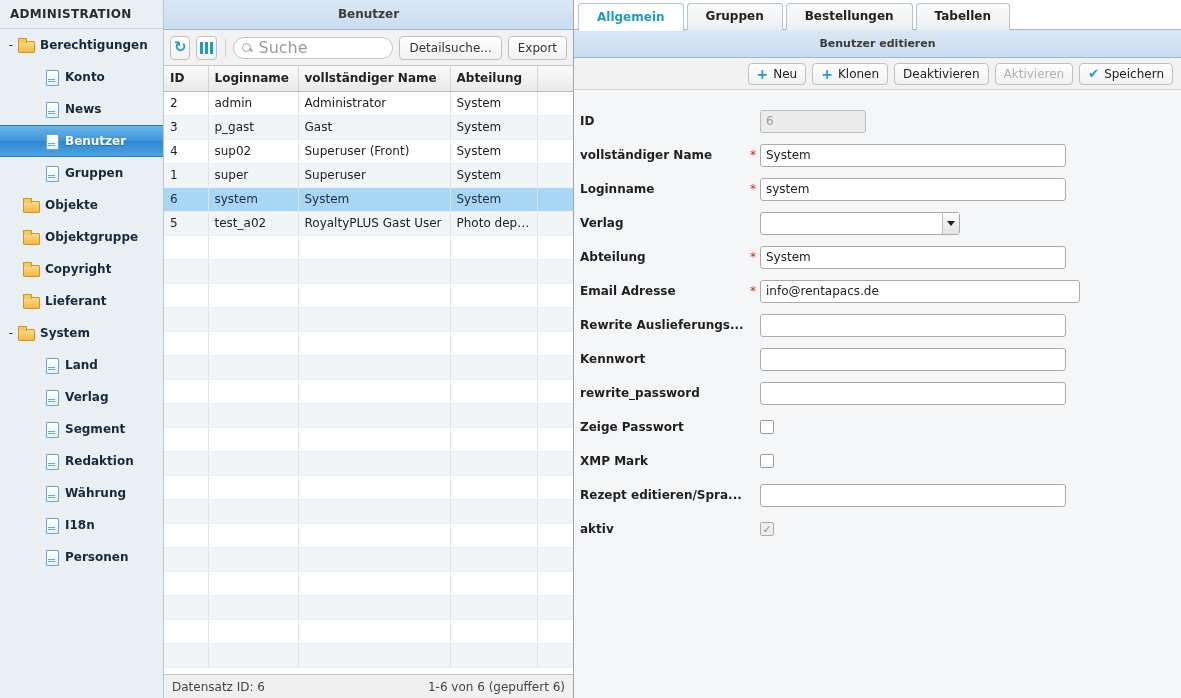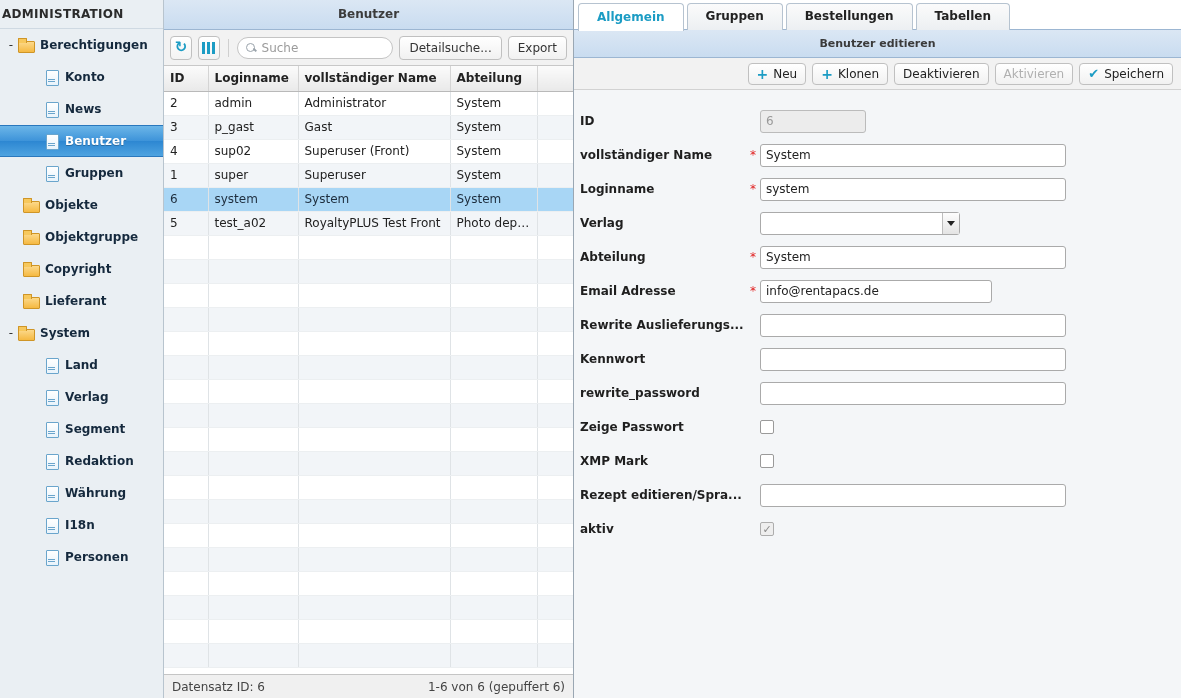--- a/index.html
+++ b/index.html
@@ -18,21 +18,21 @@
   #sidebar {
     width: 164px; height: 698px;
     background: #eaeff3;
     border-right: 1px solid #b8c4ce;
     overflow: hidden;
     flex: 0 0 164px;
   }
   .side-title {
     font-size: 12px; font-weight: bold; color: #2b2b2b;
     letter-spacing: .3px;
-    padding: 7px 0 7px 2px;
+    padding: 7px 0 7px 10px;
     border-bottom: 1px solid #cfd9e2;
     background: #eaeff3;
   }
   .tree-row {
     position: relative;
     height: 32px;
     display: flex;
     align-items: center;
     font-size: 12px;
     font-weight: bold;
@@ -112,21 +112,21 @@
     border: 1px solid #c4c4c4; border-radius: 11px; background:#fff;
     display:flex; align-items:center; padding: 0 8px; gap:5px;
   }
   .mag {
     width:9px; height:9px; border:1.6px solid #9aa3ab; border-radius:50%;
     position:relative; flex:0 0 auto;
   }
   .mag::after{content:"";position:absolute;width:4px;height:1.6px;background:#9aa3ab;
     transform:rotate(45deg);right:-3px;bottom:0px;}
   .searchbox input {
-    border:none; outline:none; font-size:12px; color:#7f1d1d; width:100%;
+    border:none; outline:none; font-size:16px; color:#7f1d1d; width:100%;
     font-family:"DejaVu Sans","Liberation Sans",sans-serif; background:transparent;
   }
   .searchbox input::placeholder{color:#9b9b9b;}
   .pbtn {
     height: 24px; padding: 0 9px; border: 1px solid #c0c0c0; border-radius: 4px;
     background: linear-gradient(to bottom,#ffffff,#f1f1f1);
     font-size: 12px; color: #333; cursor: pointer; white-space: nowrap;
     font-family:"DejaVu Sans","Liberation Sans",sans-serif;
   }
 
@@ -204,21 +204,21 @@
   }
   .req { width: 10px; flex:0 0 10px; color:#e02020; font-size: 12px; line-height: 1; }
   .fctl { display: flex; align-items: center; }
   input.tf {
     height: 23px; border: 1px solid #aaaaaa; border-radius: 3px; background: #fff;
     font-size: 12px; color: #222; padding: 0 5px; outline: none;
     font-family:"DejaVu Sans","Liberation Sans",sans-serif;
   }
   input.tf.ro { background: #ececec; color: #999; border-color:#bbb; }
   .w-wide { width: 306px; }
-  .w-mid  { width: 232px; }
+  .w-mid  { width: 320px; }
   .w-id   { width: 106px; }
   .combo {
     width: 200px; height: 23px; border: 1px solid #aaaaaa; border-radius: 3px;
     background: #fff; display: flex; align-items: center; justify-content: flex-end;
     position: relative;
   }
   .combo .arrow-btn {
     width: 17px; height: 21px; margin-right: 0px;
     background: linear-gradient(to bottom,#fdfdfd,#e4e4e4);
     border-left: 1px solid #bdbdbd;
@@ -390,21 +390,21 @@
             <tr class="sel">
               <td>6</td>
               <td>system</td>
               <td>System</td>
               <td>System</td>
               <td></td>
             </tr>
             <tr class="alt">
               <td>5</td>
               <td>test_a02</td>
-              <td>RoyaltyPLUS Test Front</td>
+              <td>RoyaltyPLUS Gast User</td>
               <td>Photo depart...</td>
               <td></td>
             </tr>
             <tr class="">
               <td>&nbsp;</td>
               <td>&nbsp;</td>
               <td>&nbsp;</td>
               <td>&nbsp;</td>
               <td>&nbsp;</td>
             </tr>

